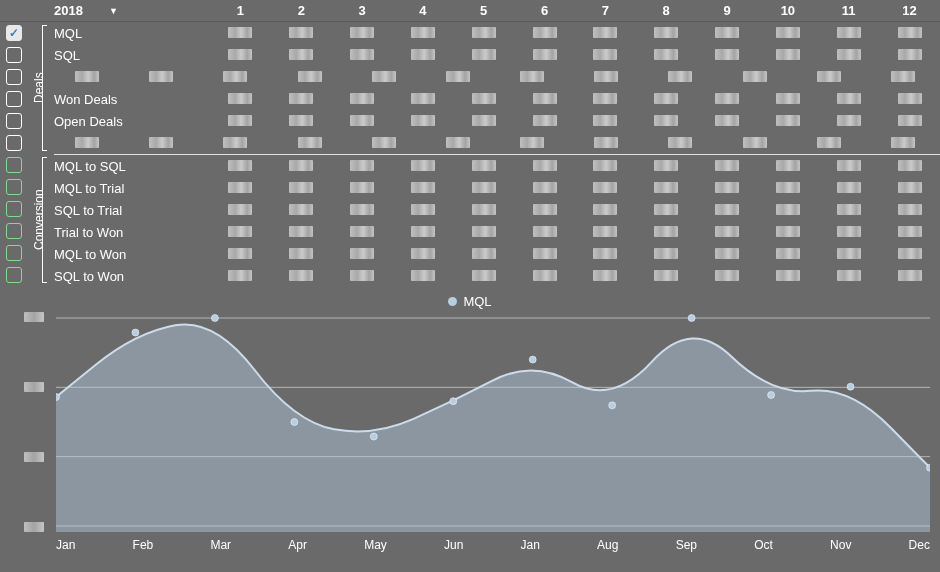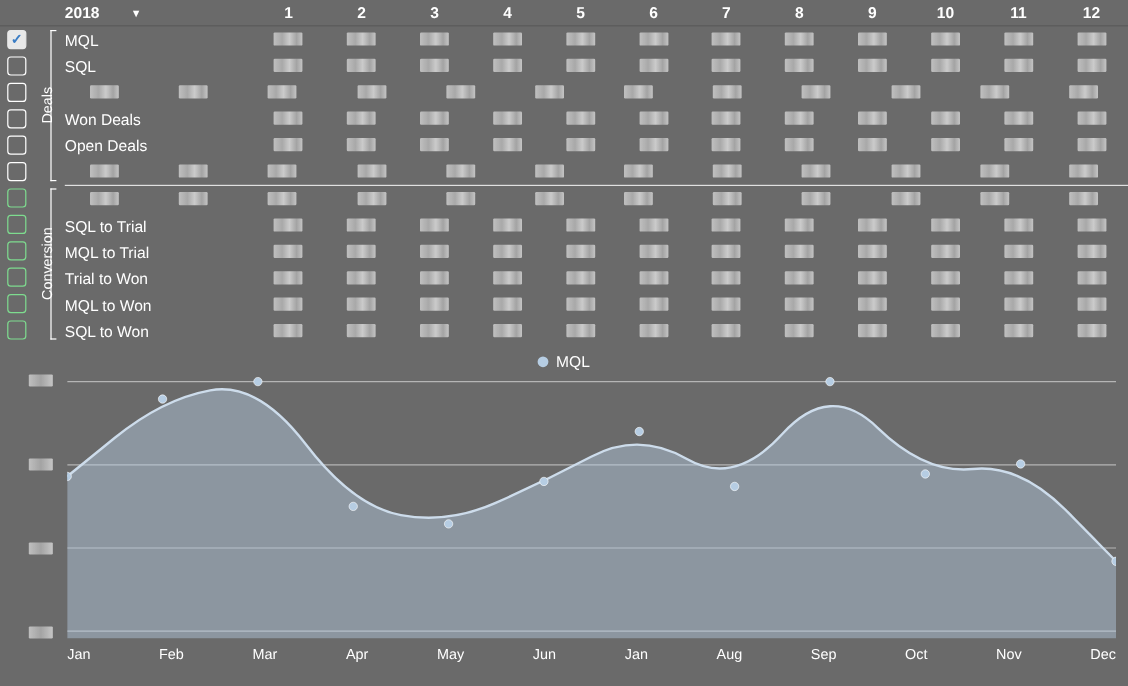--- a/index.html
+++ b/index.html
@@ -355,50 +355,51 @@
           <div class="val-col"><span class="blur-box"></span></div>
           <div class="val-col"><span class="blur-box"></span></div>
           <div class="val-col"><span class="blur-box"></span></div>
           <div class="val-col"><span class="blur-box"></span></div>
           <div class="val-col"><span class="blur-box"></span></div>
           <div class="val-col"><span class="blur-box"></span></div>
           <div class="val-col"><span class="blur-box"></span></div>
         </div>
         <div class="divider-row"></div>
         <div class="data-row">
+          <div class="metric-col">MQL to SQL</div>
+          <div class="val-col"><span class="blur-box"></span></div>
+          <div class="val-col"><span class="blur-box"></span></div>
+          <div class="val-col"><span class="blur-box"></span></div>
+          <div class="val-col"><span class="blur-box"></span></div>
+          <div class="val-col"><span class="blur-box"></span></div>
+          <div class="val-col"><span class="blur-box"></span></div>
+          <div class="val-col"><span class="blur-box"></span></div>
+          <div class="val-col"><span class="blur-box"></span></div>
+          <div class="val-col"><span class="blur-box"></span></div>
+          <div class="val-col"><span class="blur-box"></span></div>
+          <div class="val-col"><span class="blur-box"></span></div>
+          <div class="val-col"><span class="blur-box"></span></div>
+        </div>
+        <div class="data-row">
+          <div class="metric-col">MQL to Trial</div>
           <div class="val-col"><span class="blur-box"></span></div>
           <div class="val-col"><span class="blur-box"></span></div>
           <div class="val-col"><span class="blur-box"></span></div>
           <div class="val-col"><span class="blur-box"></span></div>
           <div class="val-col"><span class="blur-box"></span></div>
           <div class="val-col"><span class="blur-box"></span></div>
           <div class="val-col"><span class="blur-box"></span></div>
           <div class="val-col"><span class="blur-box"></span></div>
           <div class="val-col"><span class="blur-box"></span></div>
           <div class="val-col"><span class="blur-box"></span></div>
           <div class="val-col"><span class="blur-box"></span></div>
           <div class="val-col"><span class="blur-box"></span></div>
         </div>
         <div class="data-row">
           <div class="metric-col">SQL to Trial</div>
-          <div class="val-col"><span class="blur-box"></span></div>
-          <div class="val-col"><span class="blur-box"></span></div>
-          <div class="val-col"><span class="blur-box"></span></div>
-          <div class="val-col"><span class="blur-box"></span></div>
-          <div class="val-col"><span class="blur-box"></span></div>
-          <div class="val-col"><span class="blur-box"></span></div>
-          <div class="val-col"><span class="blur-box"></span></div>
-          <div class="val-col"><span class="blur-box"></span></div>
-          <div class="val-col"><span class="blur-box"></span></div>
-          <div class="val-col"><span class="blur-box"></span></div>
-          <div class="val-col"><span class="blur-box"></span></div>
-          <div class="val-col"><span class="blur-box"></span></div>
-        </div>
-        <div class="data-row">
-          <div class="metric-col">MQL to Trial</div>
           <div class="val-col"><span class="blur-box"></span></div>
           <div class="val-col"><span class="blur-box"></span></div>
           <div class="val-col"><span class="blur-box"></span></div>
           <div class="val-col"><span class="blur-box"></span></div>
           <div class="val-col"><span class="blur-box"></span></div>
           <div class="val-col"><span class="blur-box"></span></div>
           <div class="val-col"><span class="blur-box"></span></div>
           <div class="val-col"><span class="blur-box"></span></div>
           <div class="val-col"><span class="blur-box"></span></div>
           <div class="val-col"><span class="blur-box"></span></div>

